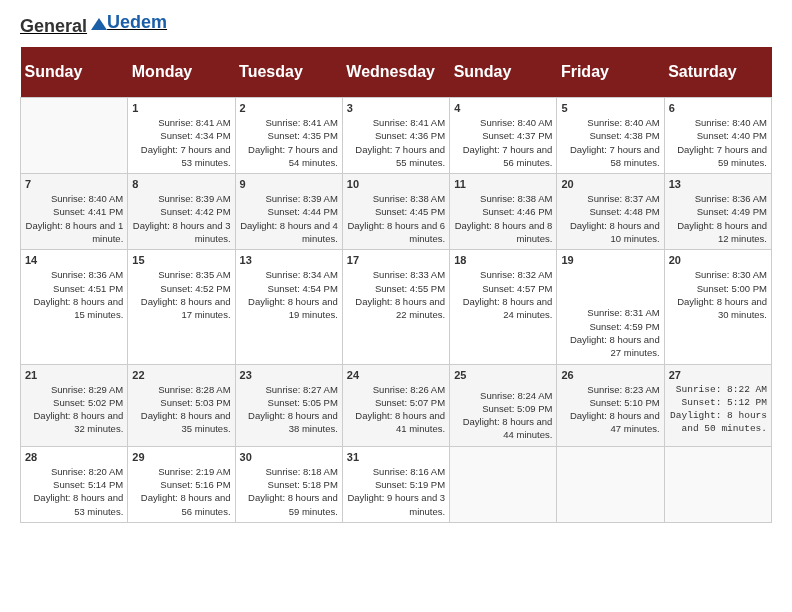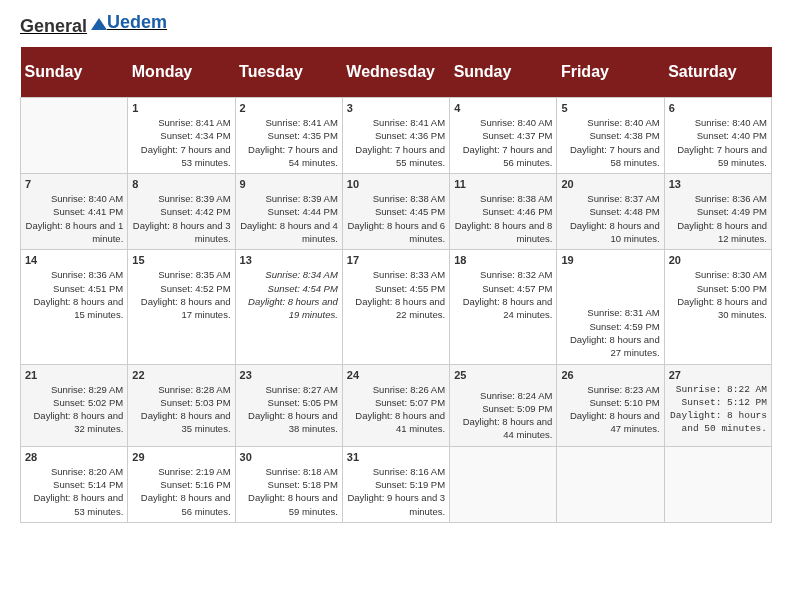--- a/index.html
+++ b/index.html
@@ -210,21 +210,21 @@
 Daylight: 8 hours and 15 minutes.</div>
           </td>
           <td>
             <div class="day-number">15</div>
             <div class="day-info" style="white-space: pre-line;">Sunrise: 8:35 AM
 Sunset: 4:52 PM
 Daylight: 8 hours and 17 minutes.</div>
           </td>
           <td>
             <div class="day-number">13</div>
-            <div class="day-info" style="white-space: pre-line; font-style: italic;">Sunrise: 8:34 AM
+            <div class="day-info" style="white-space: pre-line;">Sunrise: 8:34 AM
 Sunset: 4:54 PM
 Daylight: 8 hours and 19 minutes.</div>
           </td>
           <td>
             <div class="day-number">17</div>
             <div class="day-info" style="white-space: pre-line;">Sunrise: 8:33 AM
 Sunset: 4:55 PM
 Daylight: 8 hours and 22 minutes.</div>
           </td>
           <td>

